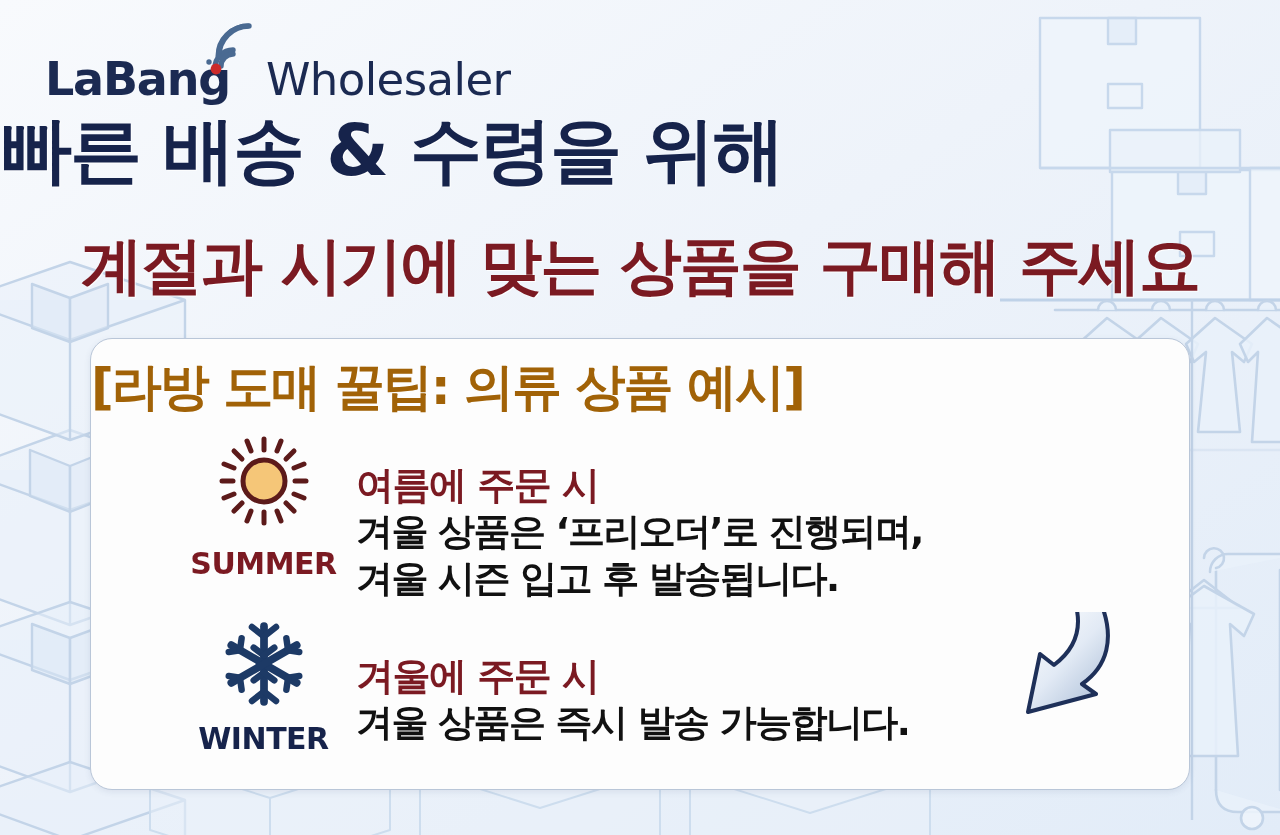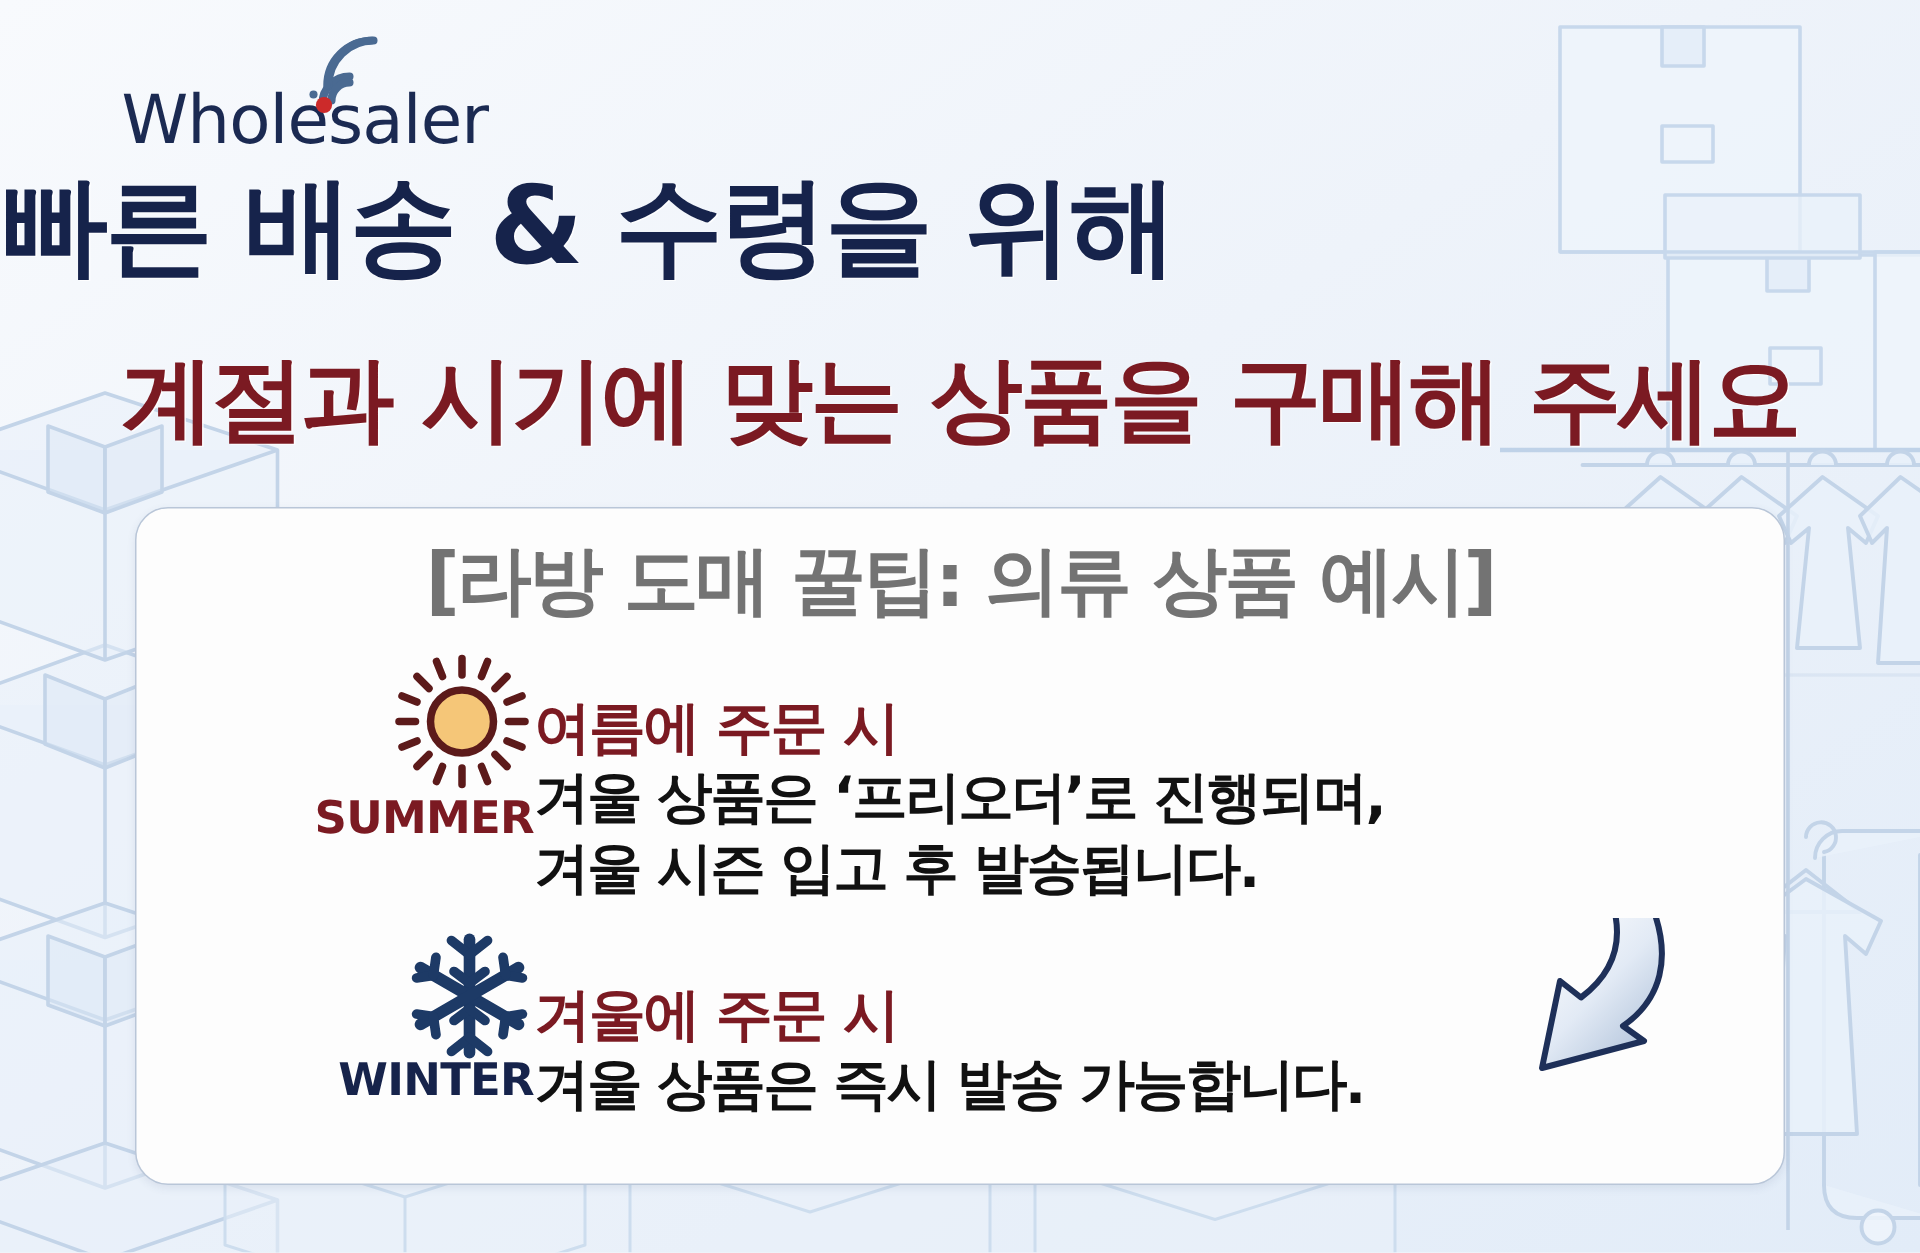--- a/index.html
+++ b/index.html
@@ -111,45 +111,46 @@
     top: 338px;
     width: 1100px;
     height: 452px;
     background: #fdfdfd;
     border: 1.5px solid #b9c6d8;
     border-radius: 22px;
     box-shadow: 0 2px 6px rgba(60,80,120,.10);
     box-sizing: border-box;
   }
   .card-title {
-    text-align: center;
+    text-align: left;
     margin-top: 22px;
     font-family: "DejaVu Sans", sans-serif;
     font-weight: 700;
     font-size: 50px;
     line-height: 1.05;
     letter-spacing: -2px;
-    color: #737373;
+    color: #a16207;
     white-space: nowrap;
   }
 
   
   .season-row {
     display: flex;
     align-items: flex-start;
   }
   .season-row.summer { margin-top: 22px; padding-left: 80px; }
   .season-row.winter { margin-top: 24px; padding-left: 80px; }
 
   .season-icon-col {
     width: 185px;
     flex: 0 0 185px;
     display: flex;
     flex-direction: column;
-    align-items: flex-end;
+    align-items: center;
+    gap: 18px;
   }
   .season-icon-col .glyph {
     height: 90px;
     display: flex;
     align-items: center;
     justify-content: center;
   }
   .season-icon-col.winter-col .glyph { height: 74px; }
   .season-label {
     font-family: "DejaVu Sans", sans-serif;
@@ -292,20 +293,21 @@
       <path d="M270 798 L270 868"></path>
       <path d="M420 770 L540 732 L660 770 L660 840 L540 878 L420 840 Z"></path>
       <path d="M420 770 L540 808 L660 770"></path>
       <path d="M690 775 L810 737 L930 775 L930 845 L810 883 L690 845 Z"></path>
       <path d="M690 775 L810 813 L930 775"></path>
     </g>
   </svg>
 
   <div class="logo">
     <div class="logo-wrap">
+      <span class="logo-labang">LaBang</span>
       <span class="logo-wholesaler">Wholesaler</span>
       <svg class="logo-wifi" viewBox="0 0 62 54" xmlns="http://www.w3.org/2000/svg" aria-hidden="true">
         <g fill="none" stroke="#4a6a92" stroke-width="5.4" stroke-linecap="round">
           <path d="M10 46 A18 18 0 0 1 28 28"></path>
           <path d="M14 34 A30 30 0 0 1 44 4"></path>
           <path d="M4 40 A0 0 0 0 1 4 40"></path>
         </g>
         <g fill="none" stroke="#4a6a92" stroke-width="5.4" stroke-linecap="round">
           <path d="M2 52 A26 26 0 0 1 28 26" opacity="0"></path>
           <path d="M8 30 A26 26 0 0 1 34 4" opacity="0"></path>

